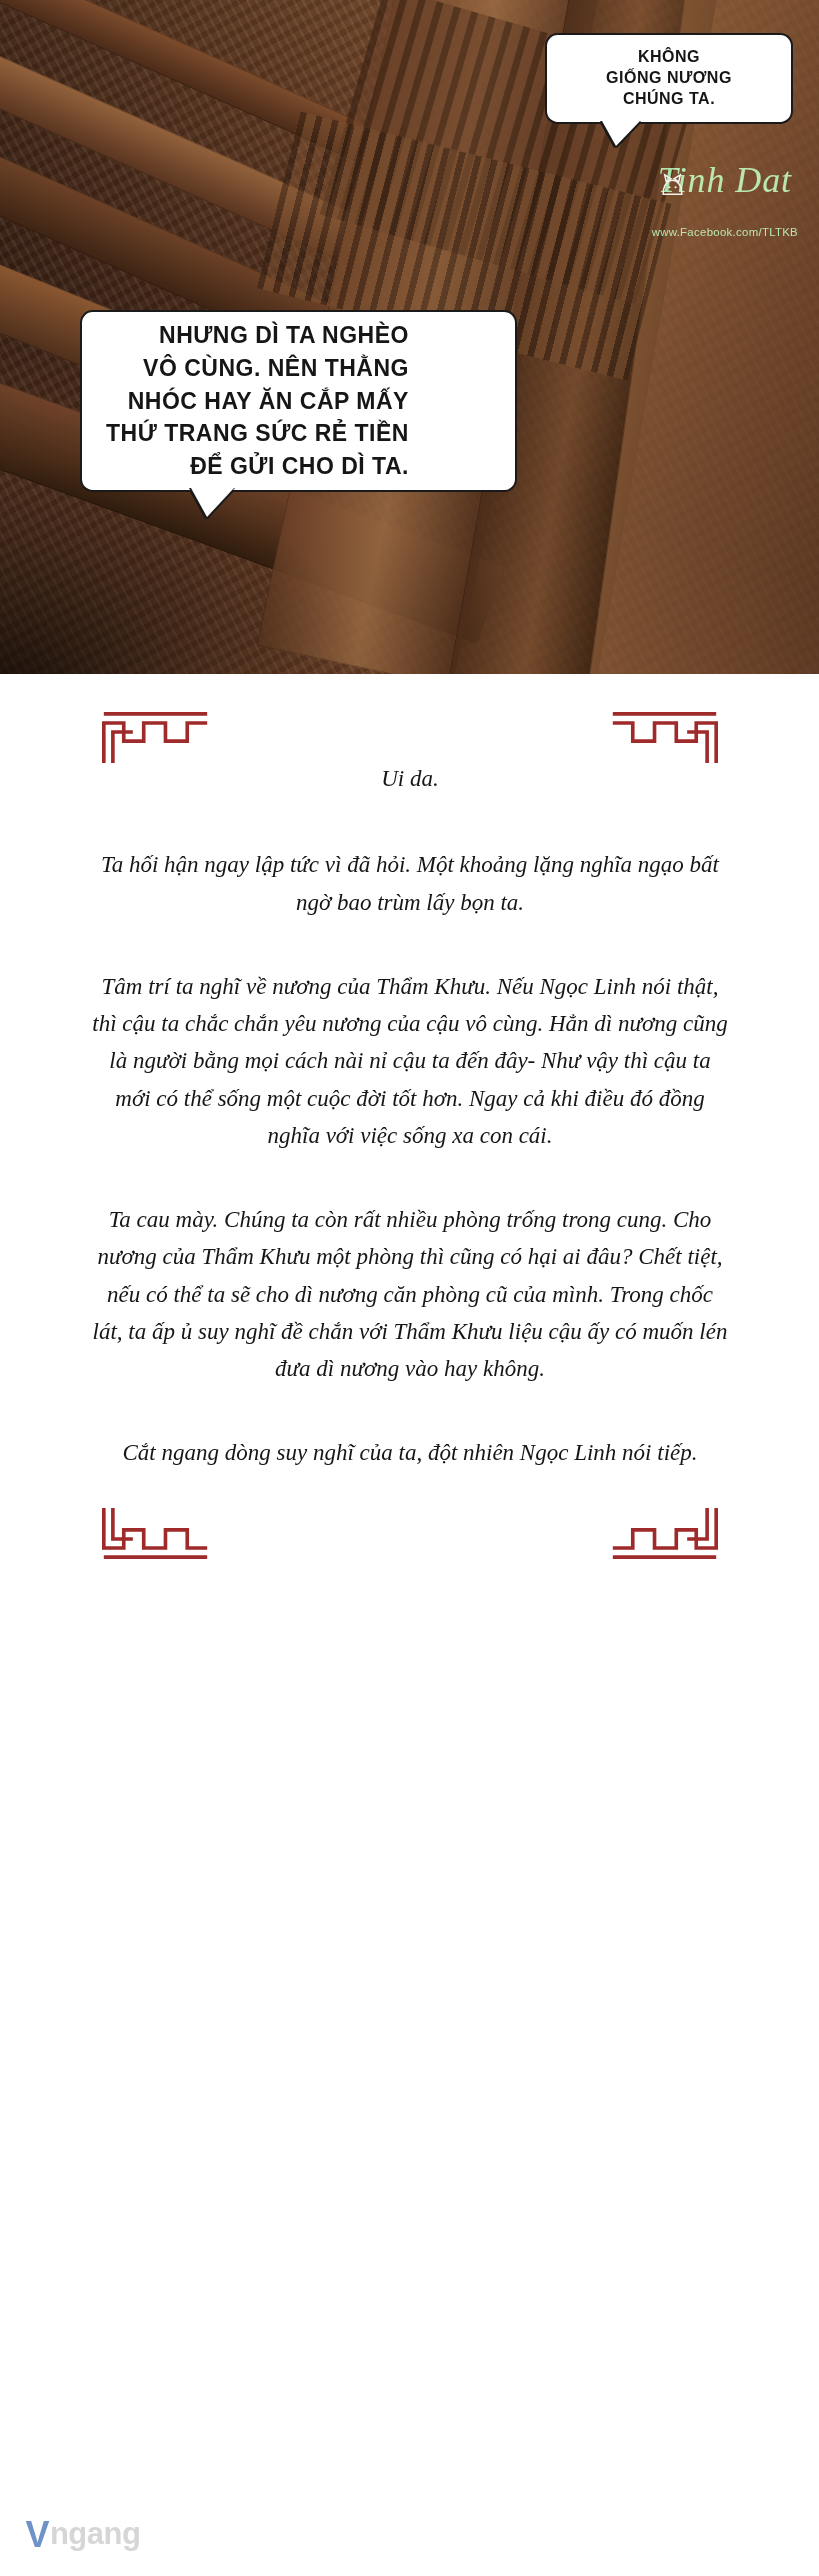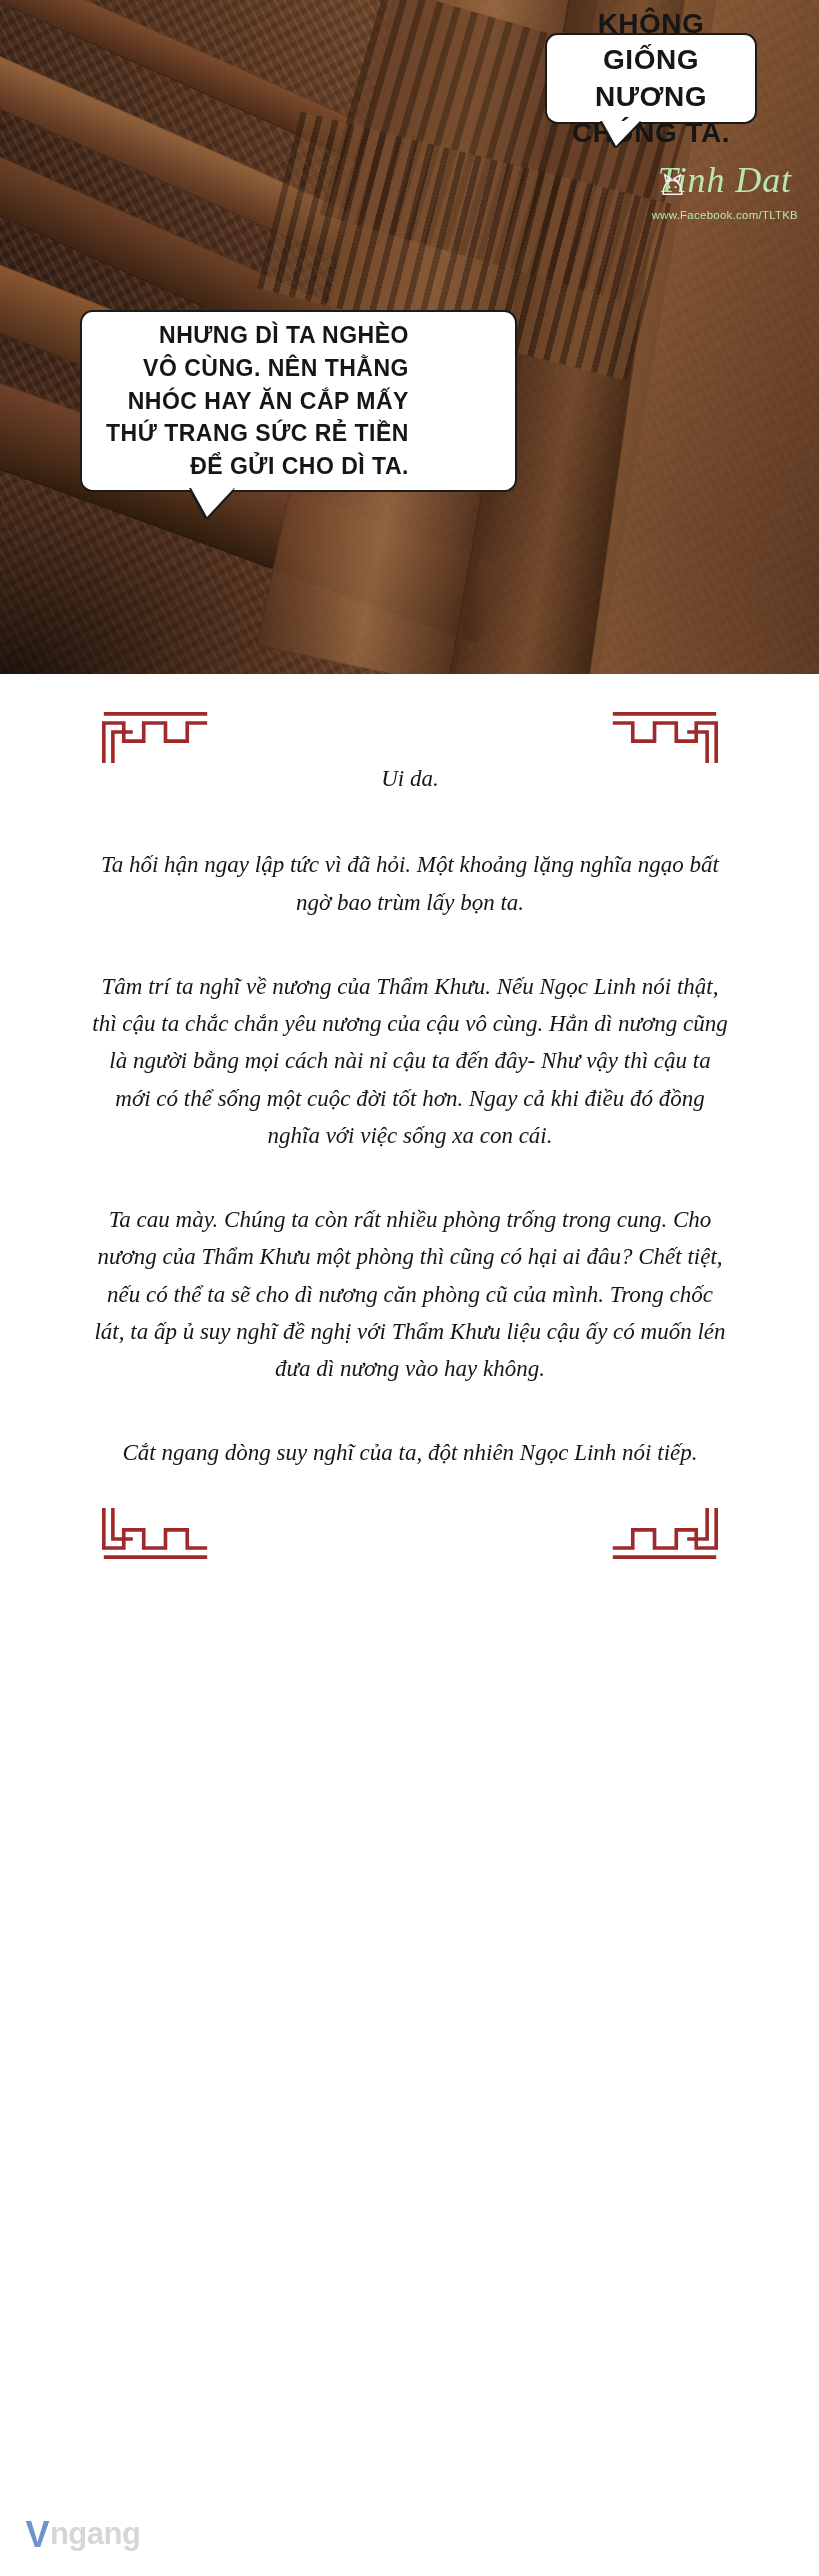--- a/index.html
+++ b/index.html
@@ -92,21 +92,21 @@
     font-size: 36px;
     font-style: italic;
     letter-spacing: 0.9px;
     line-height: 1;
     text-shadow: 0 0.9px 1.8px rgba(0,0,0,.6);
   }
   .logo-sub {
     font-family: "Liberation Sans", sans-serif;
     font-size: 11.4px;
     letter-spacing: 0.3px;
-    margin-top: 11px;
+    margin-top: 28px;
     text-shadow: 0 0.9px 1.8px rgba(0,0,0,.7);
   }
   .cat-icon {
     position:absolute;
     left: 5.5px; top: 9px;
     width: 31px; height: 31px;
   }
 
   
   .bubble {
@@ -122,23 +122,23 @@
     text-align: center;
     display: flex;
     align-items: center;
     justify-content: center;
   }
   .bubble .txt { white-space: pre-line; }
 
   #bubble-1 {
     left: 545px;
     top: 33px;
-    width: 212px;
+    width: 248px;
     height: 91px;
-    font-size: 28px;
+    font-size: 16px;
     line-height: 1.3;
   }
   #bubble-1 .tail {
     position: absolute;
     left: 55px;
     bottom: -24px;
     width: 0; height: 0;
     border-left: 14.6px solid transparent;
     border-right: 24px solid transparent;
     border-top: 25.5px solid #ffffff;
@@ -284,21 +284,21 @@
       <path d="M2 4 L116 4"></path>
       <path d="M12 58 L12 24 L34 24"></path>
     </g>
   </svg>
 
   <div class="narr-text">
     <p class="narr-p first">Ui da.</p>
     <p class="narr-p gap-big">Ta hối hận ngay lập tức vì đã hỏi.
 Một khoảng lặng nghĩa ngạo bất ngờ bao trùm lấy bọn ta.</p>
     <p class="narr-p gap-big">Tâm trí ta nghĩ về nương của Thẩm Khưu. Nếu Ngọc Linh nói thật, thì cậu ta chắc chắn yêu nương của cậu vô cùng. Hẳn dì nương cũng là người bằng mọi cách nài nỉ cậu ta đến đây- Như vậy thì cậu ta mới có thể sống một cuộc đời tốt hơn. Ngay cả khi điều đó đồng nghĩa với việc sống xa con cái.</p>
-    <p class="narr-p gap-big">Ta cau mày. Chúng ta còn rất nhiều phòng trống trong cung. Cho nương của Thẩm Khưu một phòng thì cũng có hại ai đâu? Chết tiệt, nếu có thể ta sẽ cho dì nương căn phòng cũ của mình. Trong chốc lát, ta ấp ủ suy nghĩ đề nghị với Thẩm Khưu liệu cậu ấy có muốn lén đưa dì nương vào hay không.</p>
+    <p class="narr-p gap-big">Ta cau mày. Chúng ta còn rất nhiều phòng trống trong cung. Cho nương của Thẩm Khưu một phòng thì cũng có hại ai đâu? Chết tiệt, nếu có thể ta sẽ cho dì nương căn phòng cũ của mình. Trong chốc lát, ta ấp ủ suy nghĩ đề chắn với Thẩm Khưu liệu cậu ấy có muốn lén đưa dì nương vào hay không.</p>
     <p class="narr-p">Cắt ngang dòng suy nghĩ của ta, đột nhiên Ngọc Linh nói tiếp.</p>
   </div>
 
   <svg class="orn orn-bl" viewBox="0 0 118 60">
     <g fill="none" stroke="#9e2a2a" stroke-width="4">
       <path d="M2 58 L2 14 L24 14 L24 34 L46 34 L46 14 L70 14 L70 34 L94 34 L94 14 L116 14"></path>
       <path d="M2 4 L116 4"></path>
       <path d="M12 58 L12 24 L34 24"></path>
     </g>
   </svg>

